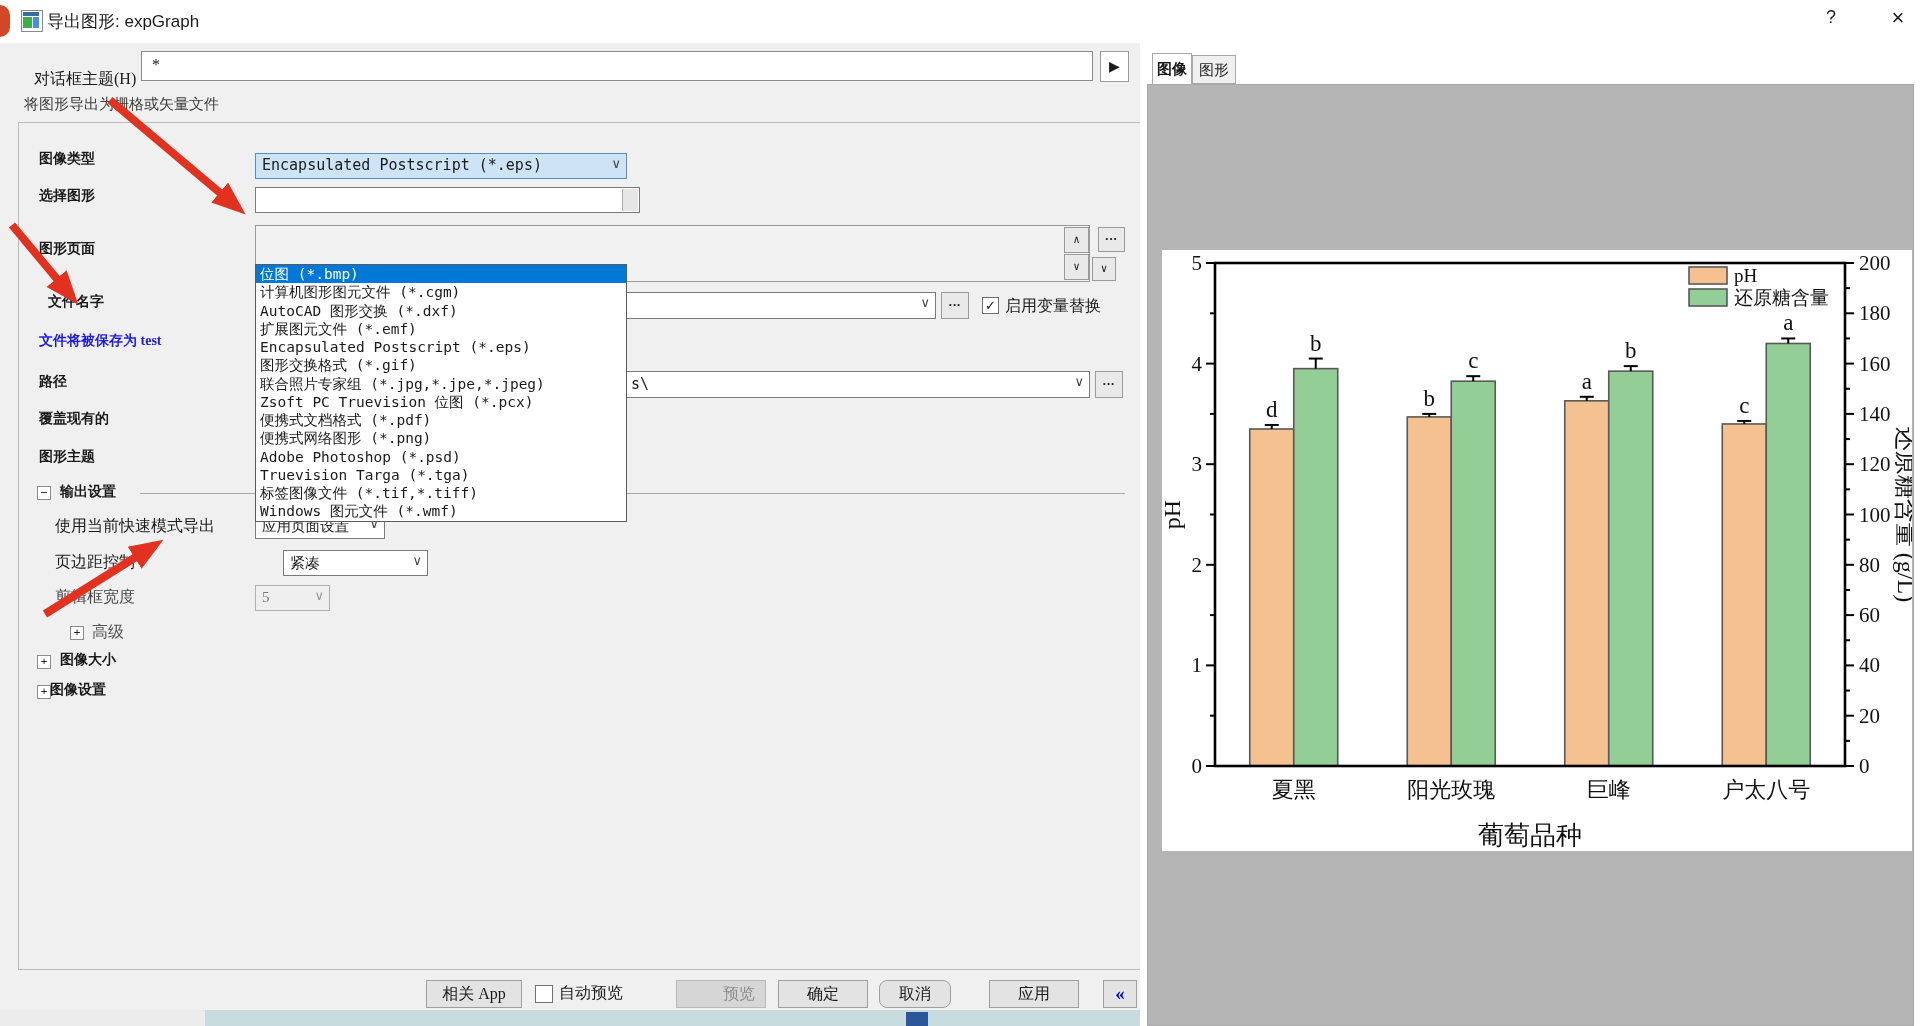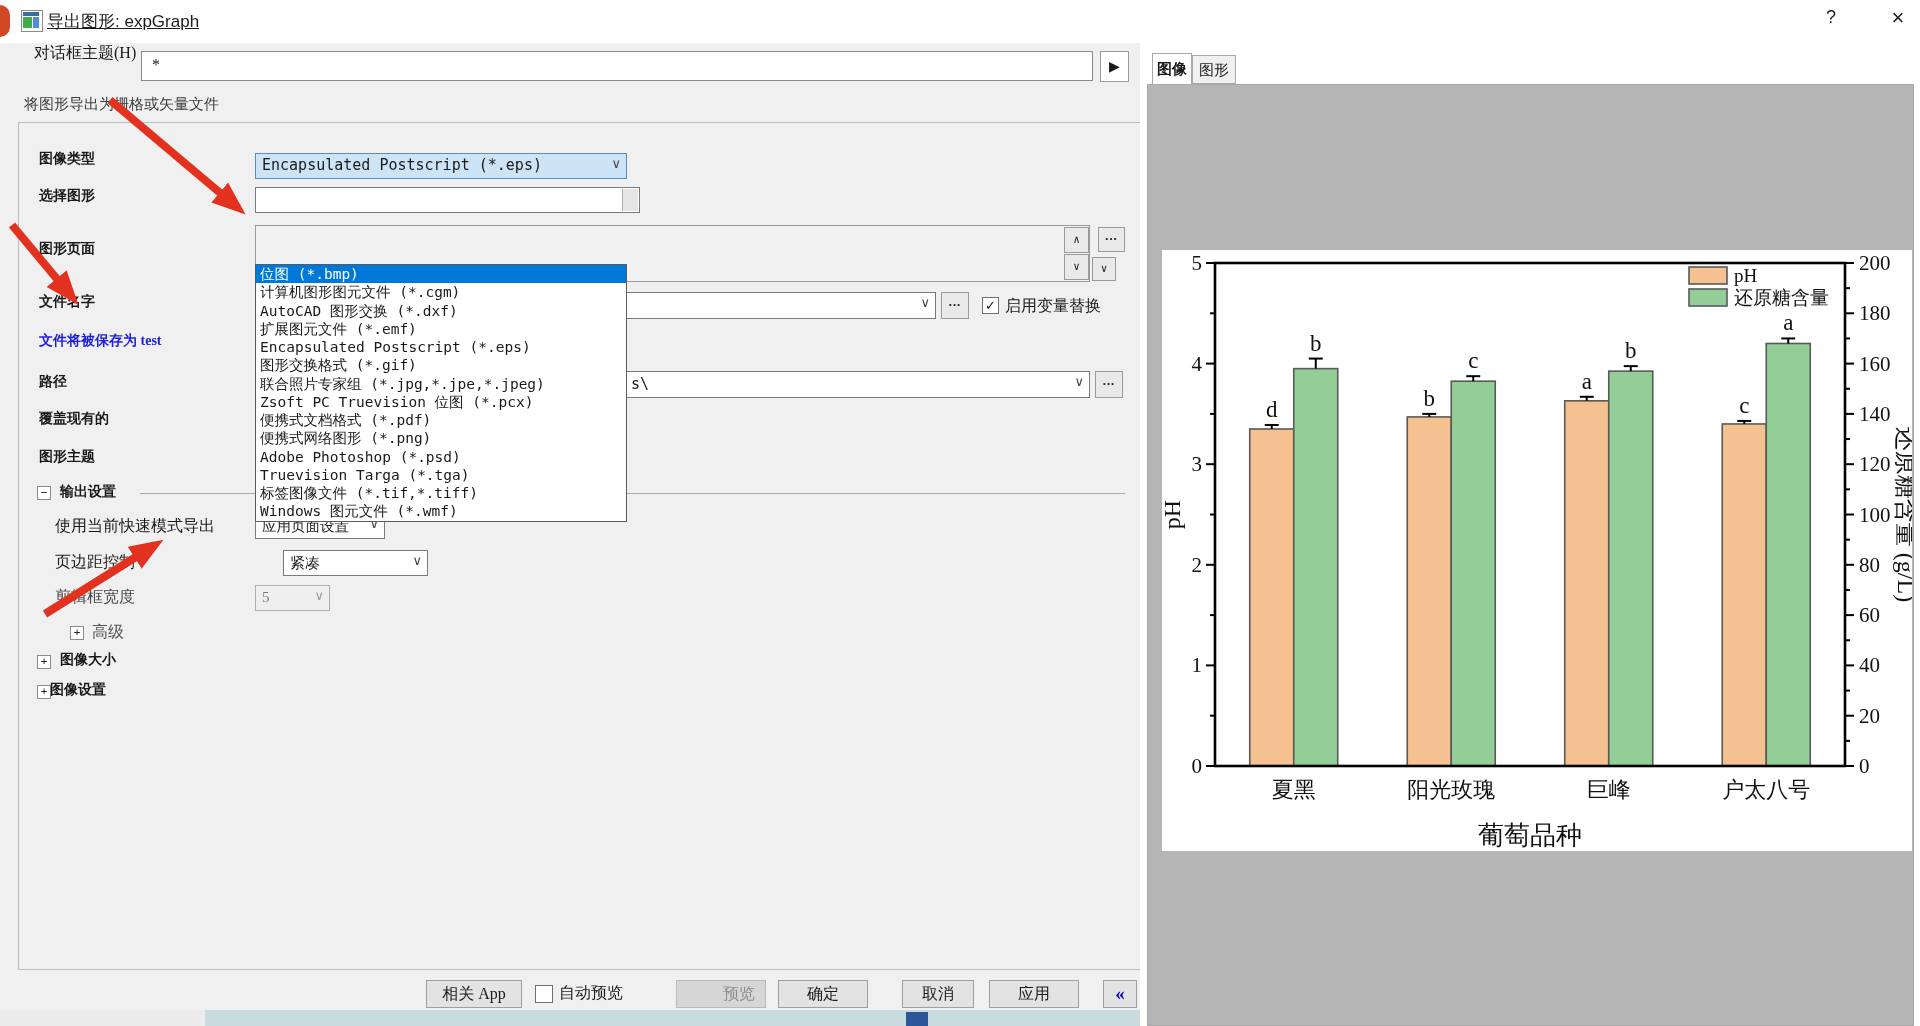--- a/index.html
+++ b/index.html
@@ -5,21 +5,21 @@
   html,body{margin:0;padding:0;background:#fff;}
   #stage{position:relative;width:1920px;height:1026px;background:#fff;overflow:hidden;
          font-family:"Liberation Serif",serif;color:#1a1a1a;}
   .abs{position:absolute;}
   .sans{font-family:"Liberation Sans",sans-serif;}
   .mono{font-family:"DejaVu Sans Mono",monospace;}
   .lbl{font-size:14px;font-weight:bold;white-space:nowrap;}
   .lbl2{font-size:16px;white-space:nowrap;}
   
   #titlebar{left:0;top:0;width:1920px;height:43px;background:#fff;border-bottom:1px solid #e3e3e3;}
-  #title-text{left:47px;top:10px;font-size:17px;text-decoration:underline;}
+  #title-text{left:47px;top:10px;font-size:17px;}
   #btn-help{left:1818px;top:7px;width:26px;height:26px;font-size:18px;text-align:center;cursor:pointer;}
   #btn-close{left:1884px;top:5px;width:28px;height:28px;font-size:22px;text-align:center;cursor:pointer;}
   
   #dlg{left:0;top:43px;width:1140px;height:983px;background:#f0f0f0;}
   .input{background:#fff;border:1px solid #8a8a8a;box-sizing:border-box;}
   .combo{background:#fff;border:1px solid #7a7a7a;box-sizing:border-box;font-size:15px;overflow:hidden;white-space:nowrap;}
   .combo .cv{position:absolute;left:6px;top:3px;}
   .combo .ca{position:absolute;right:5px;top:2px;color:#444;font-size:13px;font-family:"DejaVu Sans",sans-serif;}
   .combo.disabled{background:#efefef;color:#7a7a7a;border-color:#b0b0b0;}
   .btnbox{background:#e9e9e9;border:1px solid #9a9a9a;box-sizing:border-box;text-align:center;cursor:pointer;}
@@ -72,34 +72,34 @@
 
   <div class="abs" style="left:0;top:43px;width:17px;height:983px;background:#f6f6f6;border-right:1px solid #dcdcdc;"></div>
   <div class="abs" style="left:0;top:5px;width:10px;height:32px;background:#d24726;border-radius:0 14px 14px 0;"></div>
   <div class="red-frag" style="top:250px;height:22px;"></div>
   <div class="red-frag" style="top:284px;height:20px;"></div>
   <div class="red-frag" style="top:382px;height:22px;"></div>
   <div class="red-frag" style="top:462px;height:20px;"></div>
 
   <div id="dlg" class="abs">
 
-    <div class="abs lbl2" style="left:34px;top:0;">对话框主题(H)</div>
+    <div class="abs lbl2" style="left:34px;top:26px;">对话框主题(H)</div>
     <div class="abs input" style="left:141px;top:8px;width:952px;height:30px;">
       <span class="abs" style="left:10px;top:4px;font-size:16px;">*</span>
     </div>
     <div class="abs btnbox" style="left:1100px;top:8px;width:29px;height:31px;background:#fff;font-size:14px;line-height:30px;"><span>▶</span></div>
 
     <div class="abs" style="left:24px;top:52px;font-size:15px;color:#3c3c3c;">将图形导出为栅格或矢量文件</div>
 
     <div class="abs" style="left:18px;top:79px;width:1121px;height:846px;border:1px solid #bdbdbd;"></div>
 
     <div class="abs lbl" style="left:39px;top:107px;">图像类型</div>
     <div class="abs lbl" style="left:39px;top:144px;">选择图形</div>
     <div class="abs lbl" style="left:39px;top:197px;">图形页面</div>
-    <div class="abs lbl" style="left:39px;top:250px;">文件名字</div>
+    <div class="abs lbl" style="left:48px;top:250px;">文件名字</div>
     <div class="abs lbl" style="left:39px;top:289px;color:#1d1de0;">文件将被保存为 test</div>
     <div class="abs lbl" style="left:39px;top:330px;">路径</div>
     <div class="abs lbl" style="left:39px;top:367px;">覆盖现有的</div>
     <div class="abs lbl" style="left:39px;top:405px;">图形主题</div>
 
     <div class="abs expand" style="left:37px;top:443px;"><span>−</span></div>
     <div class="abs lbl" style="left:60px;top:440px;">输出设置</div>
     <div class="abs sep" style="left:140px;top:450px;width:985px;"></div>
 
     <div class="abs lbl2" style="left:55px;top:473px;">使用当前快速模式导出</div>
@@ -176,21 +176,21 @@
         <div class="list-item">Truevision Targa (*.tga)</div>
         <div class="list-item">标签图像文件 (*.tif,*.tiff)</div>
         <div class="list-item">Windows 图元文件 (*.wmf)</div>
       </div>
 
     <div class="abs fbtn" style="left:426px;top:937px;width:96px;">相关 App</div>
     <div class="abs cb" style="left:535px;top:942px;width:18px;height:18px;"></div>
     <div class="abs lbl2" style="left:559px;top:940px;">自动预览</div>
     <div class="abs fbtn disabled" style="left:676px;top:937px;width:90px;padding-left:36px;">预览</div>
     <div class="abs fbtn" style="left:778px;top:937px;width:90px;">确定</div>
-    <div class="abs fbtn" style="left:902px;top:937px;width:72px;">取消</div>
+    <div class="abs fbtn" style="left:879px;top:937px;width:72px;border-radius:8px;">取消</div>
     <div class="abs fbtn" style="left:989px;top:937px;width:90px;">应用</div>
     <div class="abs fbtn" style="left:1103px;top:937px;width:34px;color:#0000cc;font-weight:bold;font-size:19px;">«</div>
   </div>
 
   <div class="abs" style="left:0;top:1010px;width:1140px;height:16px;background:#ececec;"></div>
   <div class="abs" style="left:205px;top:1010px;width:935px;height:16px;background:#c8dce0;"></div>
   <div class="abs" style="left:906px;top:1012px;width:22px;height:14px;background:#2b579a;"></div>
 
   <div class="abs" style="left:1140px;top:43px;width:780px;height:983px;background:#fff;">
     <div id="preview-tabs">

